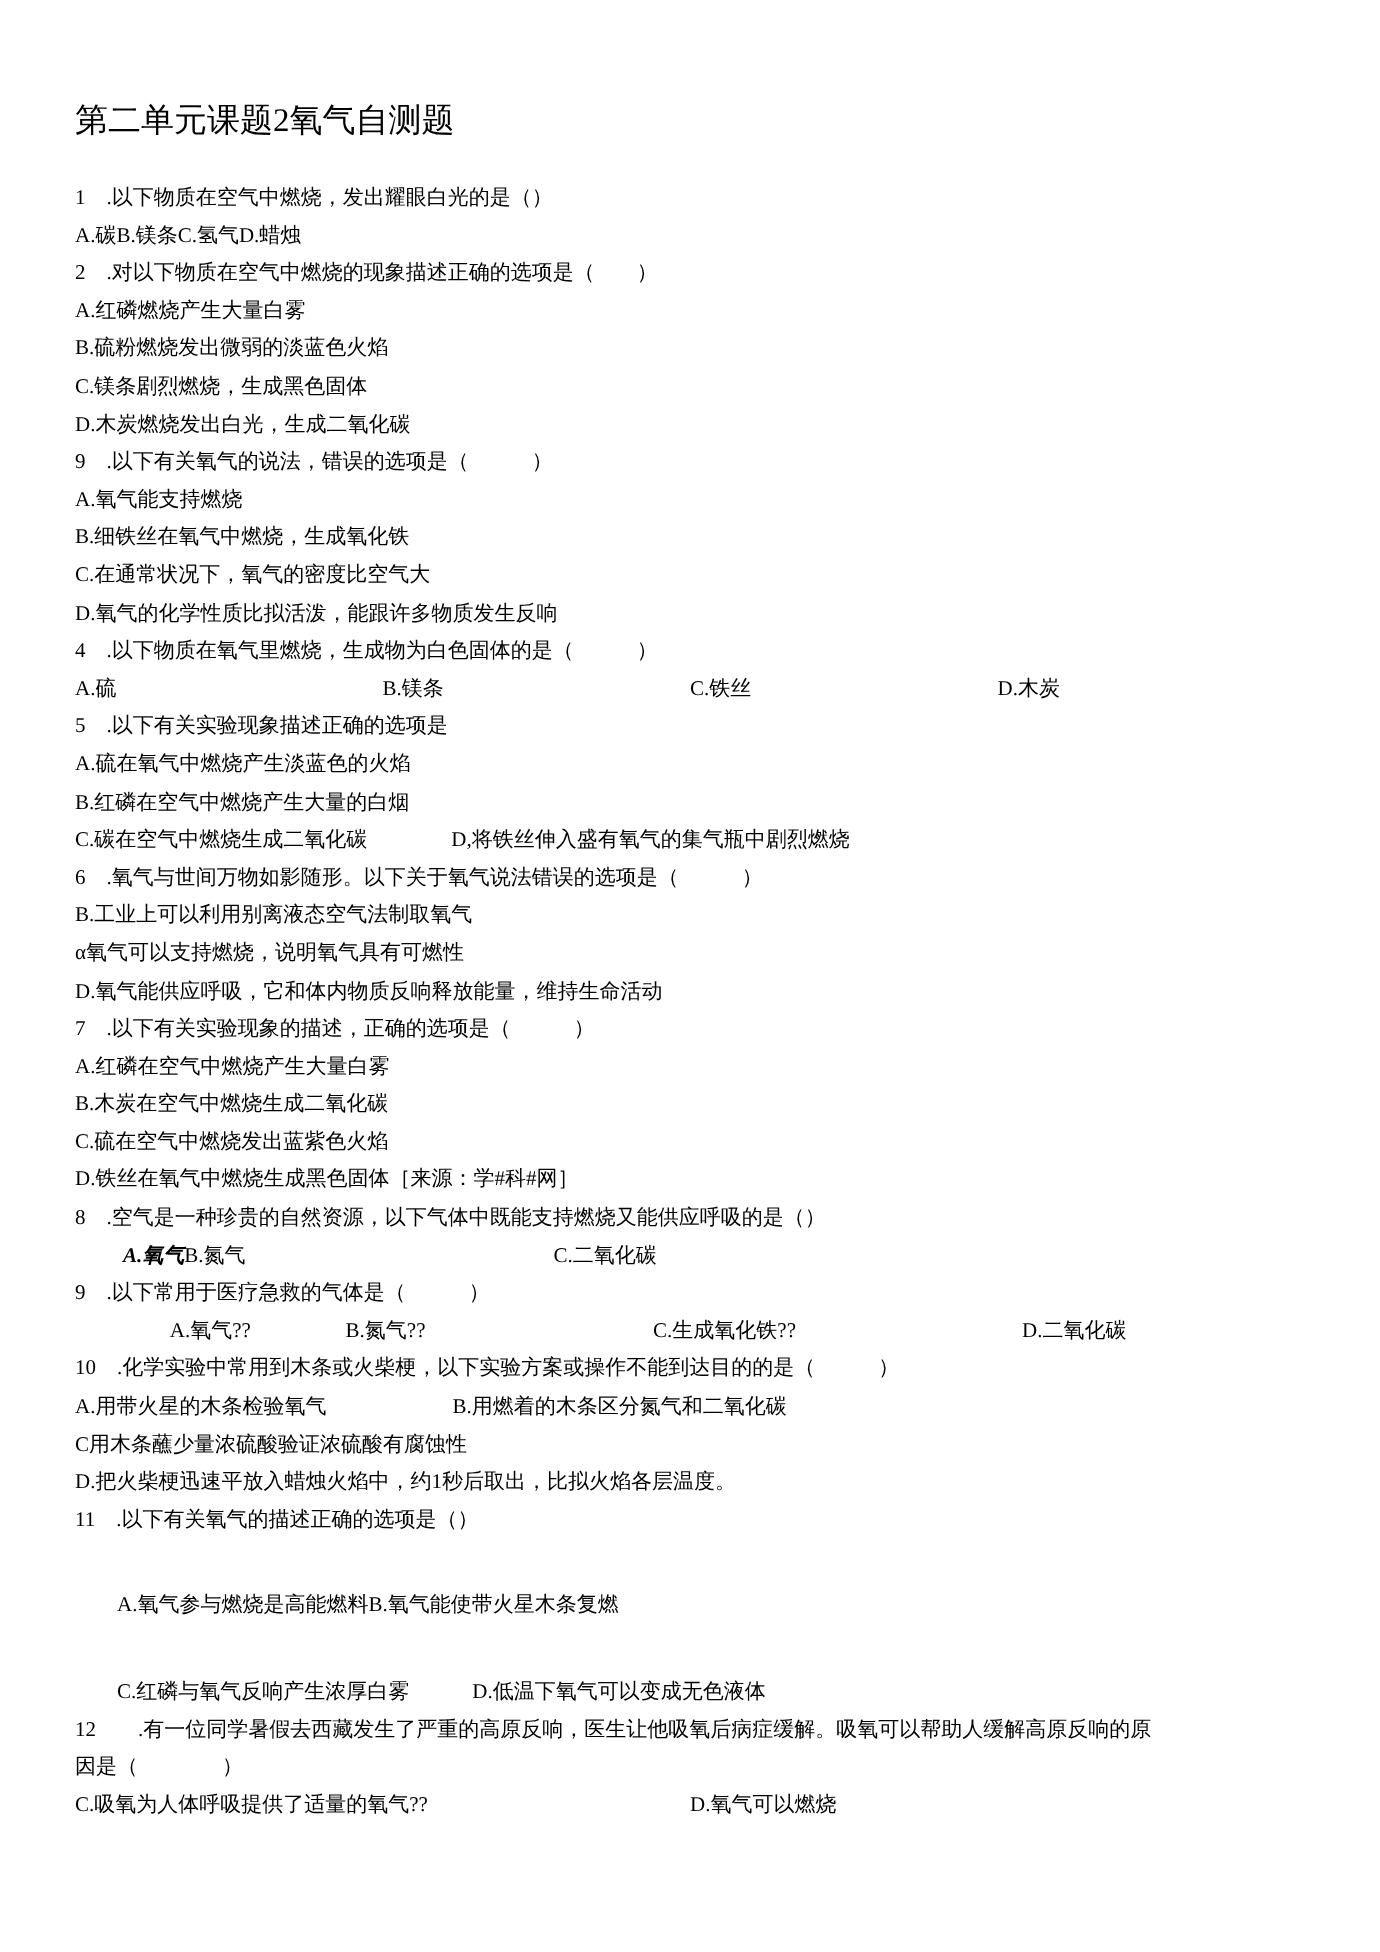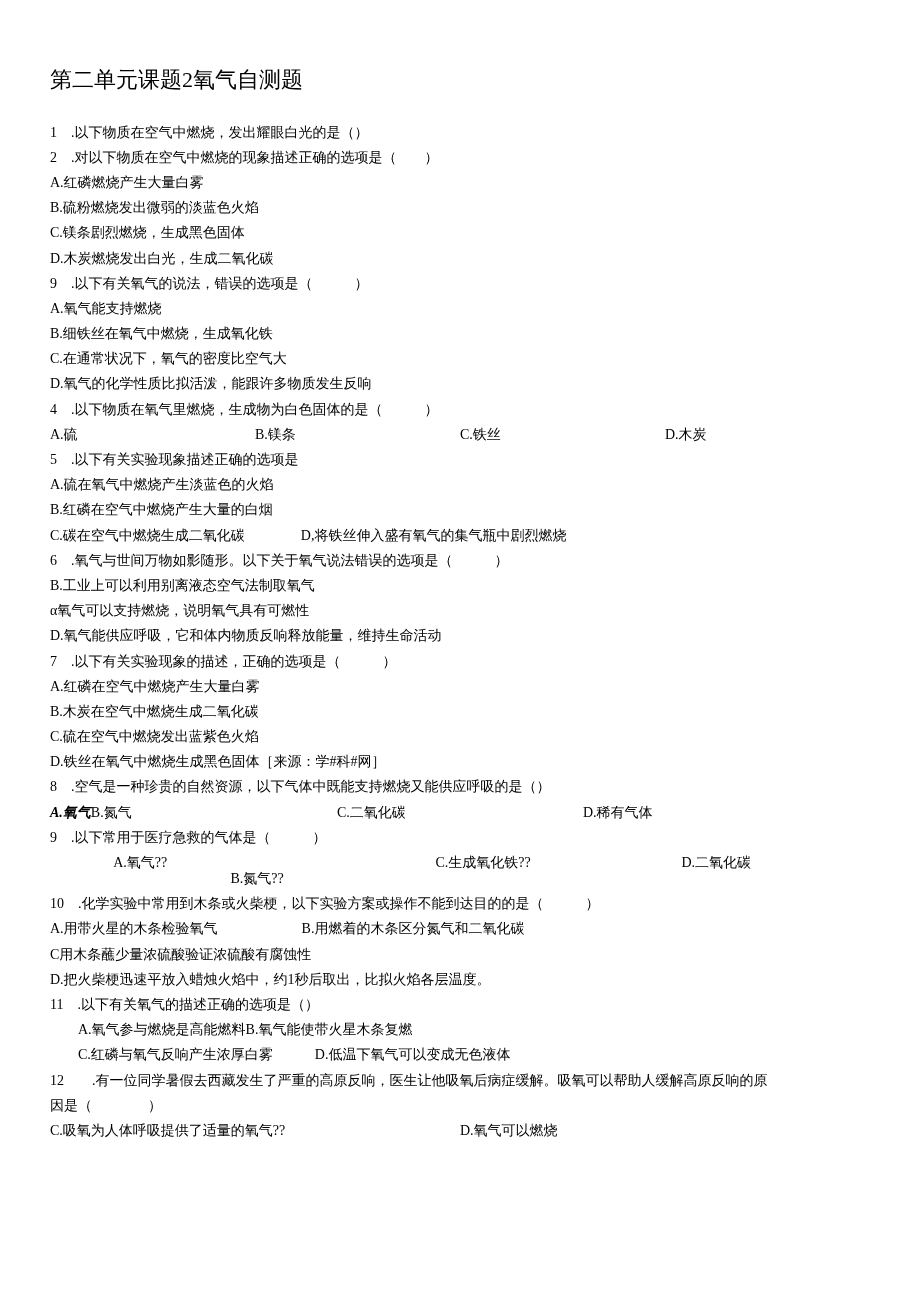--- a/index.html
+++ b/index.html
@@ -32,33 +32,35 @@
       display: inline-block;
     }
     .opt-4 span {
       width: 25%;
     }
     .opt-2 span {
       width: 50%;
     }
     .indent {
       padding-left: 28px;
+      margin-top: 32px;
     }
     .italic-bold {
       font-style: italic;
       font-weight: bold;
     }
   </style>
 </head>
 <body>
 
 <h1>第二单元课题2氧气自测题</h1>
 
 <div class="question">
   <div>1　.以下物质在空气中燃烧，发出耀眼白光的是（）</div>
+  <div>A.碳B.镁条C.氢气D.蜡烛</div>
 </div>
 
 <div class="question">
   <div>2　.对以下物质在空气中燃烧的现象描述正确的选项是（　　）</div>
   <div>A.红磷燃烧产生大量白雾</div>
   <div>B.硫粉燃烧发出微弱的淡蓝色火焰</div>
   <div>C.镁条剧烈燃烧，生成黑色固体</div>
   <div>D.木炭燃烧发出白光，生成二氧化碳</div>
 </div>
 
@@ -98,31 +100,30 @@
   <div>7　.以下有关实验现象的描述，正确的选项是（　　　）</div>
   <div>A.红磷在空气中燃烧产生大量白雾</div>
   <div>B.木炭在空气中燃烧生成二氧化碳</div>
   <div>C.硫在空气中燃烧发出蓝紫色火焰</div>
   <div>D.铁丝在氧气中燃烧生成黑色固体［来源：学#科#网］</div>
 </div>
 
 <div class="question">
   <div>8　.空气是一种珍贵的自然资源，以下气体中既能支持燃烧又能供应呼吸的是（）</div>
   <div class="options-inline">
-    <span style="width:35%;"><span class="italic-bold">A.</span><span class="italic-bold">氧气</span><span>B.氮气</span></span>
+    <span style="width:35%;margin-left:32px;"><span class="italic-bold">A.</span><span class="italic-bold">氧气</span><span>B.氮气</span></span>
     <span style="width:30%;">C.二氧化碳</span>
-    <span style="width:30%;">D.稀有气体</span>
   </div>
 </div>
 
 <div class="question">
   <div>9　.以下常用于医疗急救的气体是（　　　）</div>
   <div class="options-inline">
     <span style="width:22%;text-align:center;">A.氧气??</span>
-    <span style="width:25%;margin-top:16px;">B.氮气??</span>
+    <span style="width:25%;">B.氮气??</span>
     <span style="width:30%;">C.生成氧化铁??</span>
     <span style="width:22%;">D.二氧化碳</span>
   </div>
 </div>
 
 <div class="question">
   <div>10　.化学实验中常用到木条或火柴梗，以下实验方案或操作不能到达目的的是（　　　）</div>
   <div>A.用带火星的木条检验氧气　　　　　　B.用燃着的木条区分氮气和二氧化碳</div>
   <div>C用木条蘸少量浓硫酸验证浓硫酸有腐蚀性</div>
   <div>D.把火柴梗迅速平放入蜡烛火焰中，约1秒后取出，比拟火焰各层温度。</div>

